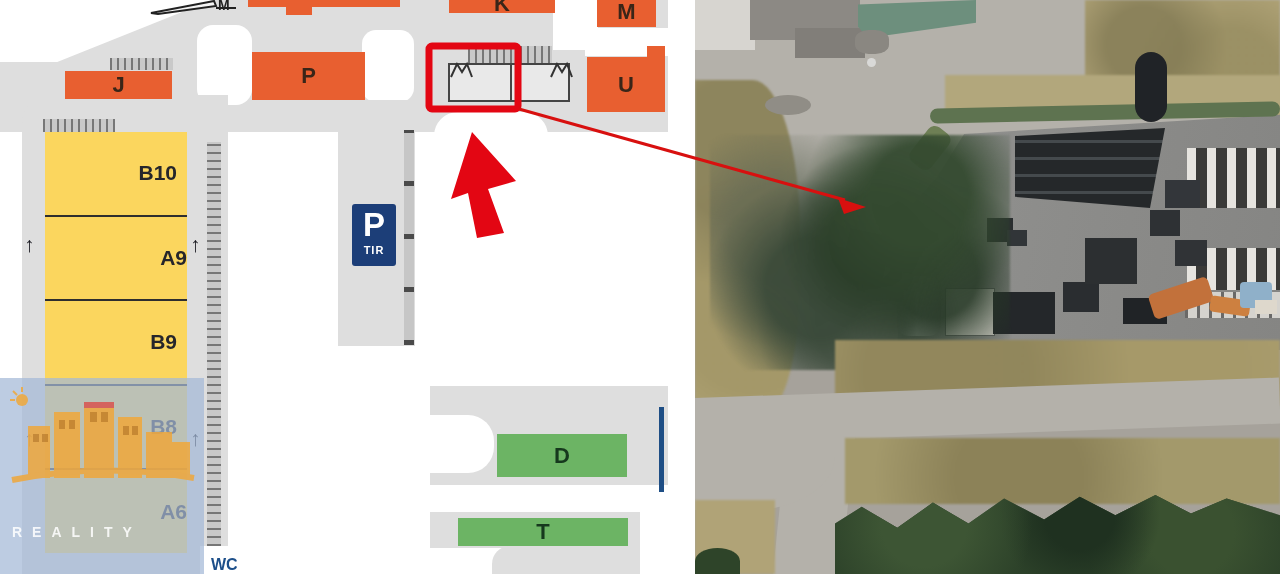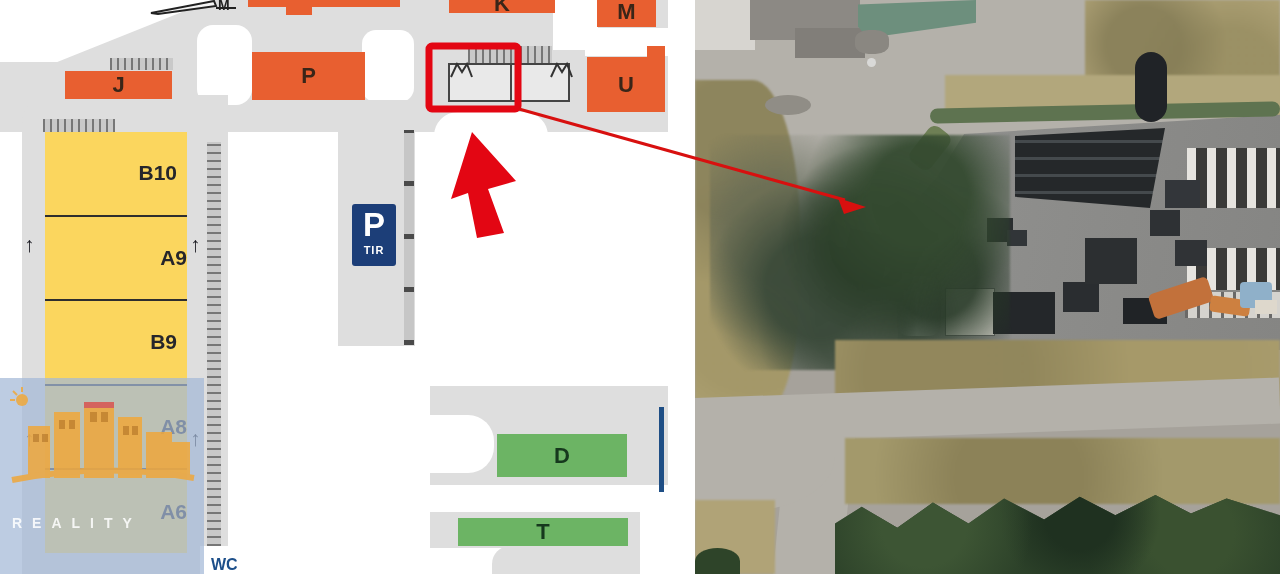--- a/index.html
+++ b/index.html
@@ -50,21 +50,21 @@
 
   
   #overlay{position:absolute;left:0;top:0;z-index:50;pointer-events:none;}
 
   
   #watermark{left:0;top:378px;width:204px;height:196px;
       background:rgba(164,185,215,.72);z-index:40;overflow:hidden;}
   #wm-brand{position:absolute;left:8px;top:103px;font-size:37px;font-weight:bold;
       letter-spacing:2px;color:rgba(255,255,255,.9);}
   #wm-brand .wx{color:rgba(246,195,62,.95);}
-  #wm-sub{position:absolute;left:12px;top:137px;font-size:14px;font-weight:bold;
+  #wm-sub{position:absolute;left:12px;top:146px;font-size:14px;font-weight:bold;
       letter-spacing:10px;color:rgba(255,255,255,.85);}
 
   
   #photo{left:695px;top:0;width:585px;height:574px;background:#a6a29b;overflow:hidden;z-index:5;}
   #photo .abs{position:absolute;}
   .ph-road{background:#b4b1aa;}
   .blotch{filter:blur(1px);}
 </style>
 </head>
 <body>
@@ -115,22 +115,22 @@
   <div class="abs" id="yellow-stack">
     <div class="yrow rgt">
         <span>B10</span>
       </div>
     <div class="yrow ctr">
         <span>A9</span>
       </div>
     <div class="yrow rgt">
         <span>B9</span>
       </div>
-    <div class="yrow ctr">
-        <span>A8</span>
+    <div class="yrow rgt">
+        <span>B8</span>
       </div>
     <div class="yrow ctr">
         <span>A6</span>
       </div>
   </div>
 
   <div class="abs bldg green" style="left:497px;top:434px;width:130px;height:43px;">
     <span>D</span>
   </div>
   <div class="abs bldg green" style="left:458px;top:518px;width:170px;height:28px;">

